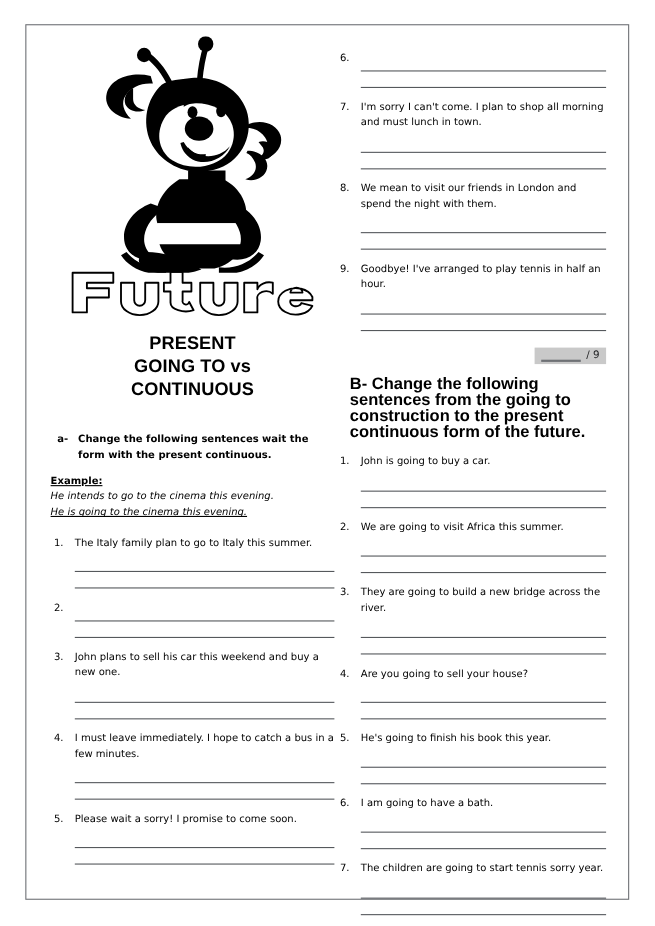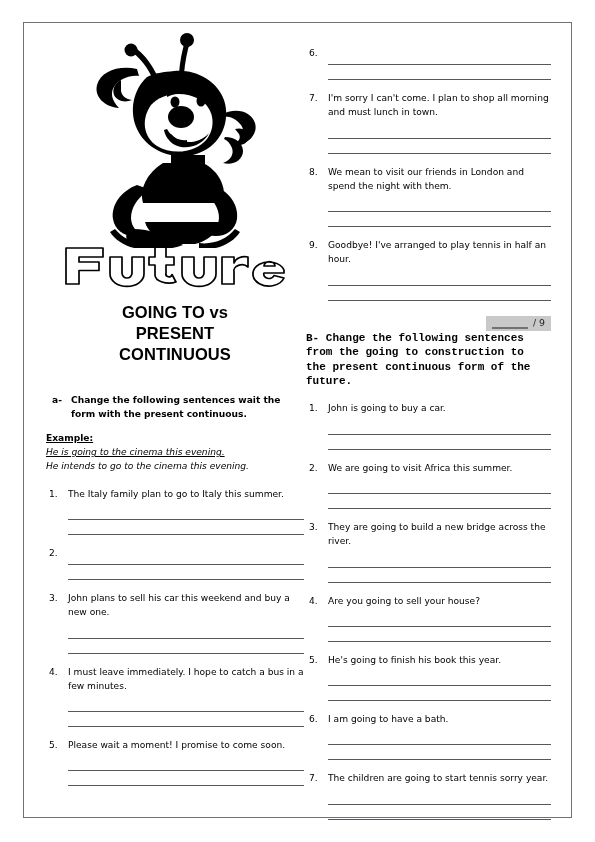--- a/index.html
+++ b/index.html
@@ -93,25 +93,25 @@
     flex: none;
     text-align: left;
     padding-left: 6px;
     box-sizing: border-box;
   }
   .instr-a .body {
     flex: 1;
     padding-right: 6px;
   }
   .instr-b {
-    margin: 0;
-    font-size: 11px;
+    margin: 12px;
+    font-size: 15px;
     font-weight: bold;
     line-height: 14.4px;
-    font-family: Liberation Mono, monospace;
+    font-family: Liberation Sans, sans-serif;
     width: 239px;
   }
 
   
   .example-block {
     margin-top: 9px;
     font-size: 9.1px;
     line-height: 14.3px;
   }
   .example-label {
@@ -263,34 +263,34 @@
             <path d="M244 30 L268 30 L268 62 a10 10 0 0 0 20 0 L288 30 L312 30 L312 64 a30 22 0 0 1 -68 0 Z"></path>
 
             <path d="M324 30 L348 30 L348 42 a22 16 0 0 1 28 -12 L376 50 a16 12 0 0 0 -28 10 L348 84 L324 84 Z"></path>
 
             <path d="M448 62 L408 62 a10 8 0 0 0 20 5 L448 72 a32 24 0 1 1 0 -16 Z M408 48 L430 48 a11 9 0 0 0 -22 0 Z"></path>
           </g>
         </svg>
       </div>
 
       <div class="main-title">
+        <div>PRESENT</div>
         <div>GOING TO vs</div>
-        <div>PRESENT</div>
         <div>CONTINUOUS</div>
       </div>
 
       <div class="instr-a">
         <div class="marker">a-</div>
         <div class="body">Change the following sentences wait the form with the present continuous.</div>
       </div>
 
       <div class="example-block">
         <div class="example-label">Example:</div>
+        <div class="example-line">He intends to go to the cinema this evening.</div>
         <div class="example-line underlined">He is going to the cinema this evening.</div>
-        <div class="example-line">He intends to go to the cinema this evening.</div>
       </div>
 
       <ul class="ex-list">
         <li class="ex-item first">
           <div class="ex-num">1.</div>
           <div class="ex-body">
             <div class="ex-text">The Italy family plan to go to Italy this summer.</div>
             <div class="answer-lines">
               <div class="answer-line"></div>
               <div class="answer-line"></div>
@@ -322,21 +322,21 @@
             <div class="ex-text">I must leave immediately. I hope to catch a bus in a few minutes.</div>
             <div class="answer-lines">
               <div class="answer-line"></div>
               <div class="answer-line"></div>
             </div>
           </div>
         </li>
         <li class="ex-item">
           <div class="ex-num">5.</div>
           <div class="ex-body">
-            <div class="ex-text">Please wait a moment! I promise to come soon.</div>
+            <div class="ex-text">Please wait a sorry! I promise to come soon.</div>
             <div class="answer-lines">
               <div class="answer-line"></div>
               <div class="answer-line"></div>
             </div>
           </div>
         </li>
       </ul>
     </div>
 
     <div class="col-right">

